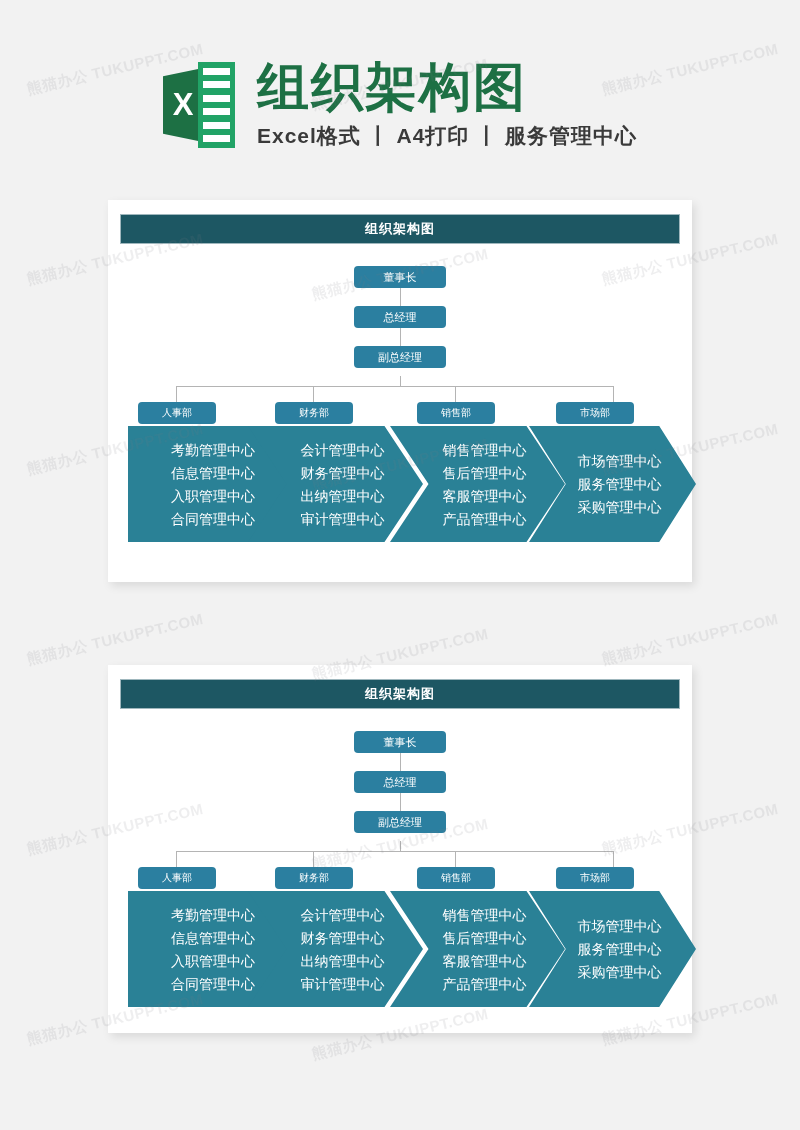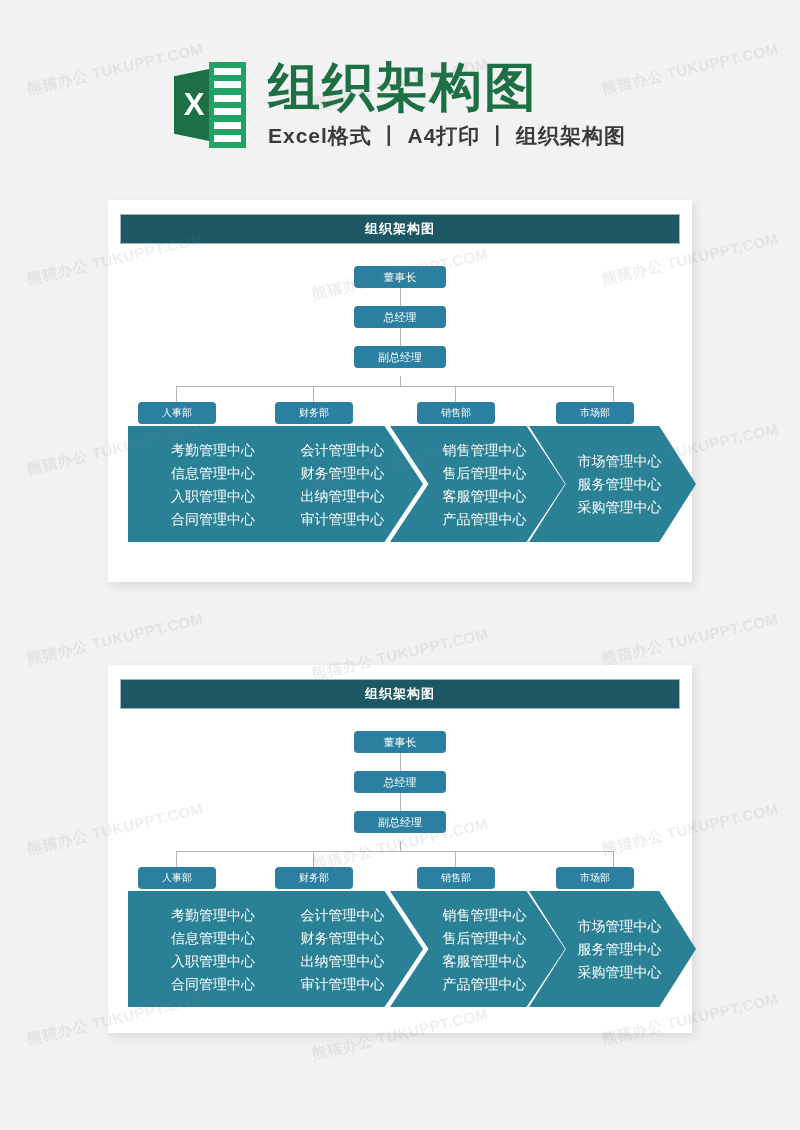--- a/index.html
+++ b/index.html
@@ -242,21 +242,21 @@
       <i></i>
         <i></i>
         <i></i>
         <i></i>
         <i></i>
         <i></i>
     </div>
   </div>
   <div class="header-text">
     <div class="title-main">组织架构图</div>
-    <div class="title-sub">Excel格式 丨 A4打印 丨 组织架构图</div>
+    <div class="title-sub">Excel格式 丨 A4打印 丨 服务管理中心</div>
   </div>
 </div>
 
 <div class="card" id="card-1">
   <div class="card-inner">
     <div class="chart-title">组织架构图</div>
 
     <div class="chain">
       <div class="vline" style="top:22px;height:58px;"></div>
       <div class="chain-box">董事长</div>

